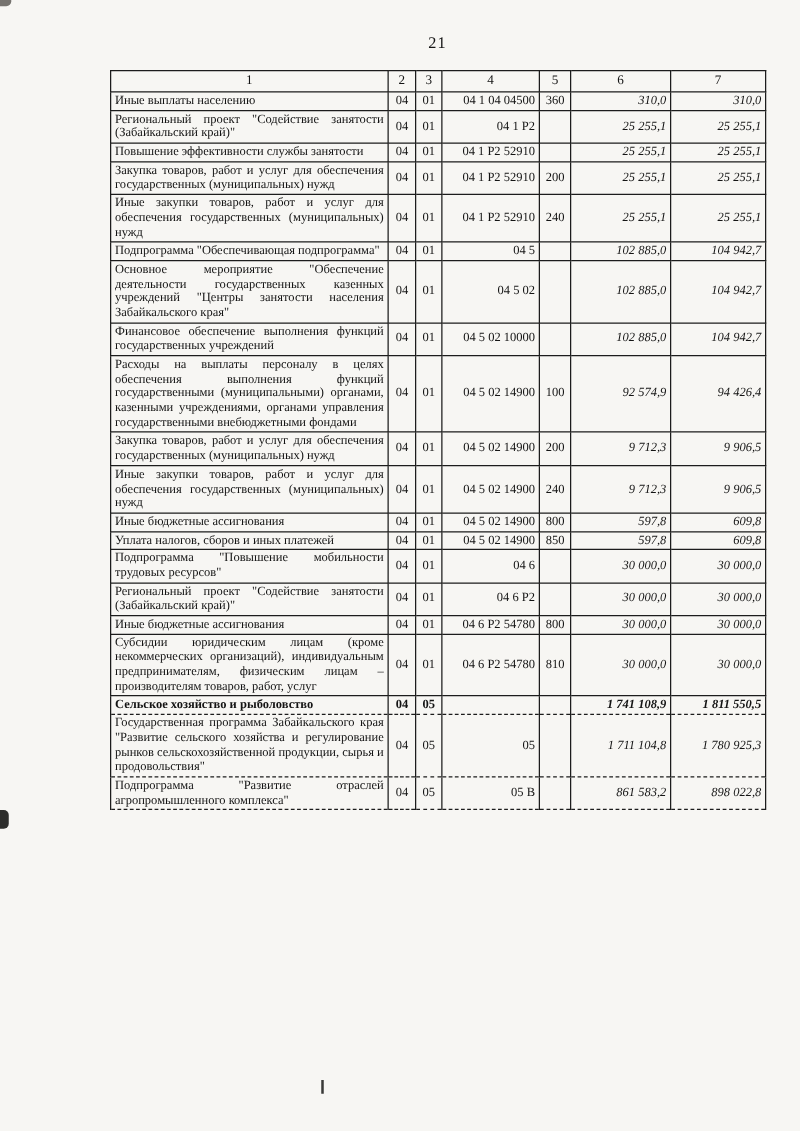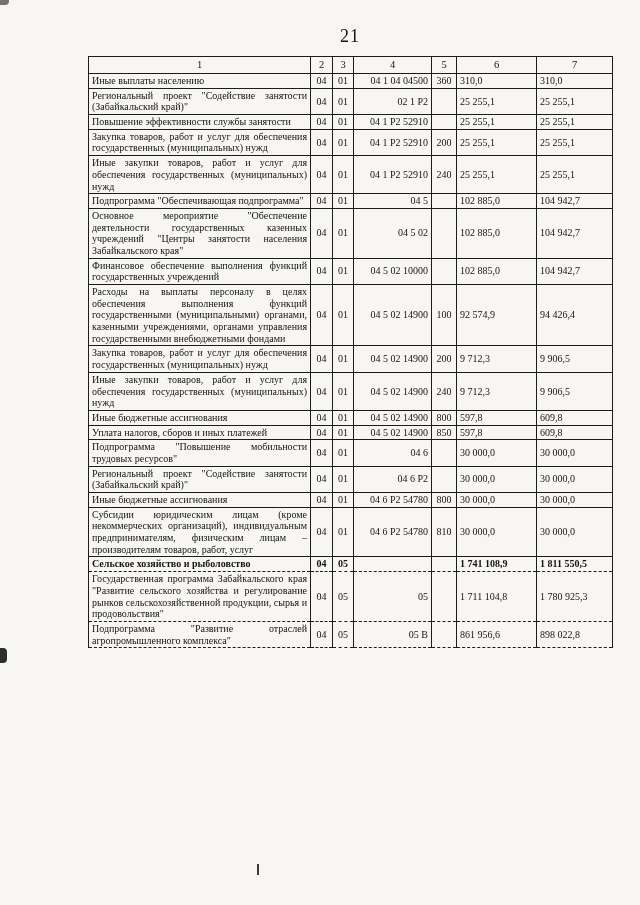--- a/index.html
+++ b/index.html
@@ -14,21 +14,21 @@
     background: #f7f6f3;
     font-family: "Liberation Serif", serif;
     color: #141414;
   }
   .page-number {
     position: absolute;
     top: 26px;
     left: 88px;
     width: 524px;
     text-align: center;
-    font-size: 18px;
+    font-size: 13px;
     letter-spacing: 1px;
   }
   table.budget {
     position: absolute;
     top: 56px;
     left: 88px;
     width: 524px;
     border-collapse: collapse;
     table-layout: fixed;
     font-size: 10px;
@@ -58,23 +58,25 @@
     vertical-align: middle;
     padding: 1px 1px;
   }
   td.c4 {
     text-align: right;
     vertical-align: middle;
     padding: 1px 2px;
     white-space: nowrap;
   }
   td.c6, td.c7 {
+    text-align: right;
     vertical-align: middle;
     white-space: nowrap;
     padding: 1px 4px 1px 1px;
+    font-style: italic;
   }
   tr.bold td { font-weight: bold; }
   tr.dashed td {
     border-top-style: dashed;
     border-bottom-style: dashed;
   }
   
   .artifact-edge-blob {
     position: absolute;
     left: 0;
@@ -136,21 +138,21 @@
         <td class="c3">01</td>
         <td class="c4">04 1 04 04500</td>
         <td class="c5">360</td>
         <td class="c6">310,0</td>
         <td class="c7">310,0</td>
       </tr>
       <tr>
         <td class="c1">Региональный проект "Содействие занятости (Забайкальский край)"</td>
         <td class="c2">04</td>
         <td class="c3">01</td>
-        <td class="c4">02 1 Р2</td>
+        <td class="c4">04 1 Р2</td>
         <td class="c5"></td>
         <td class="c6">25 255,1</td>
         <td class="c7">25 255,1</td>
       </tr>
       <tr>
         <td class="c1">Повышение эффективности службы занятости</td>
         <td class="c2">04</td>
         <td class="c3">01</td>
         <td class="c4">04 1 Р2 52910</td>
         <td class="c5"></td>
@@ -300,21 +302,21 @@
         <td class="c5"></td>
         <td class="c6">1 711 104,8</td>
         <td class="c7">1 780 925,3</td>
       </tr>
       <tr class="dashed">
         <td class="c1">Подпрограмма "Развитие отраслей агропромышленного комплекса"</td>
         <td class="c2">04</td>
         <td class="c3">05</td>
         <td class="c4">05 В</td>
         <td class="c5"></td>
-        <td class="c6">861 956,6</td>
+        <td class="c6">861 583,2</td>
         <td class="c7">898 022,8</td>
       </tr>
     </tbody>
 </table>
 
 <div class="artifact-corner"></div>
 <div class="artifact-edge-blob"></div>
 <div class="artifact-tick"></div>
 
 </body></html>

